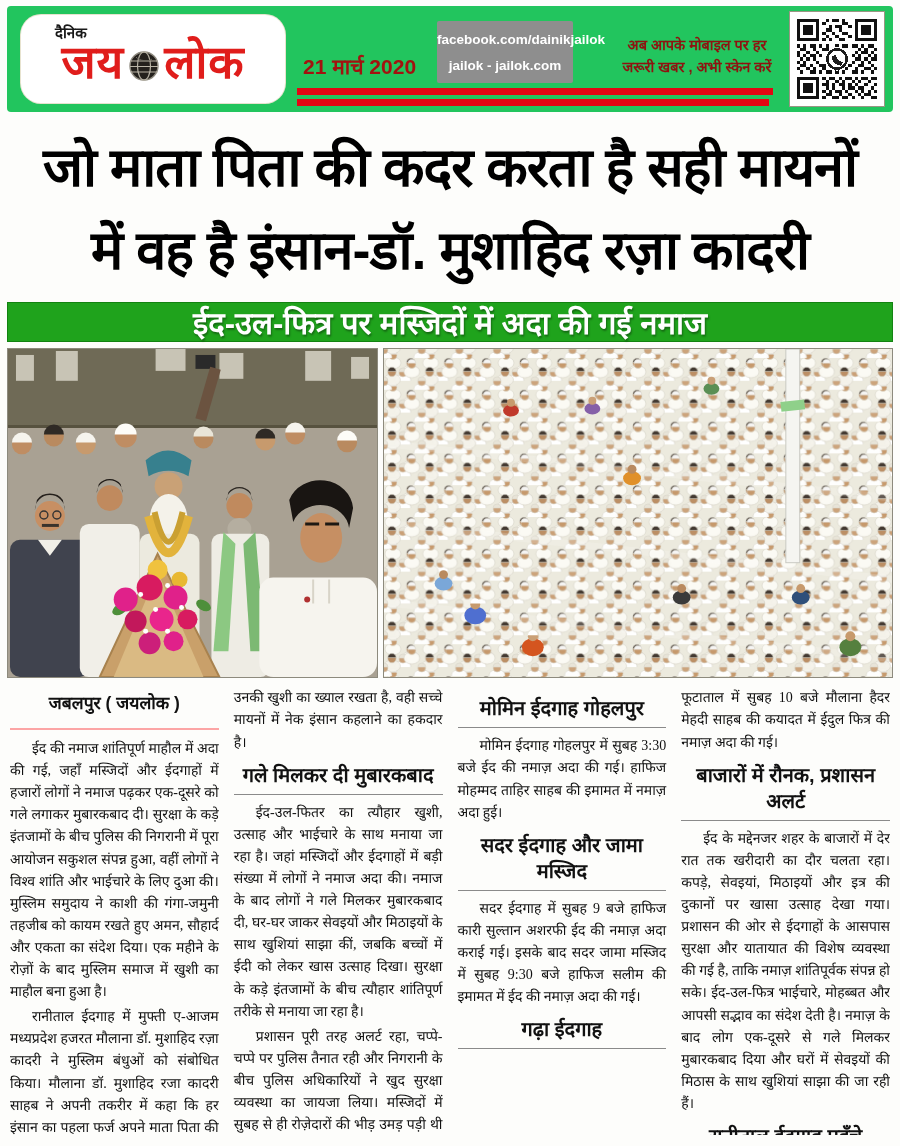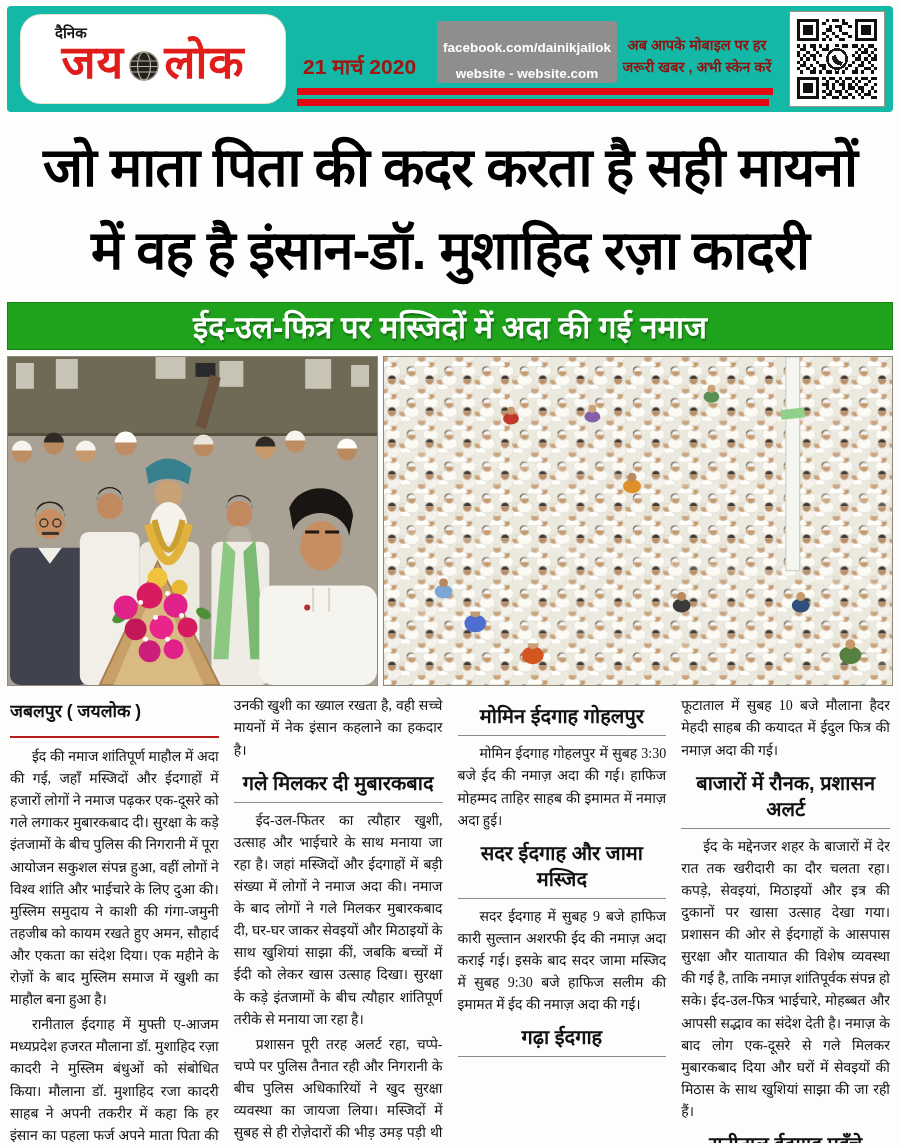--- a/index.html
+++ b/index.html
@@ -1,59 +1,59 @@
 <!DOCTYPE html>
 <html lang="hi"><head>
 <meta charset="utf-8">
 <style>
   html,body{margin:0;padding:0;background:#c9cfc7;}
   .page{position:relative;width:900px;height:1146px;margin:0 auto;background:#fdfdfb;
         overflow:hidden;font-family:"Liberation Serif",serif;color:#111;}
   
-  .masthead{position:relative;margin:6px 7px 0;height:106px;background:#14b8a6;border-radius:4px;}
+  .masthead{position:relative;margin:6px 7px 0;height:106px;background:#22c55e;border-radius:4px;}
   .logo-box{position:absolute;left:14px;top:9px;width:264px;height:88px;background:#fff;
             border-radius:20px;box-shadow:0 0 0 1px #e7e3cf;}
   .logo-small{position:absolute;left:34px;top:7px;font-size:15px;font-weight:bold;color:#181818;
               font-family:"Liberation Sans",sans-serif;}
   .logo-main{position:absolute;left:0;right:0;top:20px;text-align:center;font-size:46px;
              font-weight:900;color:#e01d1b;font-family:"Liberation Sans",sans-serif;
              letter-spacing:1px;line-height:1.2;}
   .logo-main .globe{display:inline-block;vertical-align:-4px;margin:0 4px;}
   .date-line{position:absolute;left:296px;top:46px;font-size:21px;font-weight:bold;color:#a31310;
              font-family:"Liberation Sans",sans-serif;}
   .redbar{position:absolute;left:290px;height:7px;background:#e30613;}
   .redbar.b1{top:82px;width:476px;}
   .redbar.b2{top:93px;width:472px;}
-  .social-box{position:absolute;left:430px;top:15px;width:180px;height:62px;background:#8e8e8e;
+  .social-box{position:absolute;left:430px;top:15px;width:136px;height:62px;background:#8e8e8e;
               border-radius:2px;color:#fff;text-align:center;font-family:"Liberation Sans",sans-serif;
-              font-weight:bold;font-size:13.5px;line-height:1.9;padding-top:14px;box-sizing:border-box;}
+              font-weight:bold;font-size:13.5px;line-height:1.9;padding-top:6px;box-sizing:border-box;}
   .promo{position:absolute;left:606px;top:28px;width:168px;text-align:center;color:#8e1310;
          font-weight:bold;font-size:14.5px;line-height:1.55;font-family:"Liberation Sans",sans-serif;}
   .qr-box{position:absolute;right:8px;top:5px;width:96px;height:96px;background:#fff;
           border:1px solid #9a9684;box-sizing:border-box;padding:5px;}
   .qr-box svg{display:block;width:100%;height:100%;}
   
   .headline{padding:14px 6px 8px;text-align:center;font-family:"Liberation Sans",sans-serif;
             font-weight:900;font-size:54px;line-height:1.54;color:#000;letter-spacing:-1px;}
   
-  .green-banner{margin:2px 7px 0;height:48px;background:#1fa31c;border:1px solid #128310;
+  .green-banner{margin:2px 7px 0;height:40px;background:#1fa31c;border:1px solid #128310;
                 box-sizing:border-box;display:flex;align-items:center;justify-content:center;
                 color:#fff;font-family:"Liberation Sans",sans-serif;font-weight:800;font-size:31px;
                 text-shadow:1px 2px 2px rgba(0,0,0,.35);}
   
   .photos{margin:6px 7px 0;display:flex;gap:5px;height:330px;}
   .photo{border:1px solid #8d8a7d;box-sizing:border-box;overflow:hidden;background:#ddd;}
   .photo svg{display:block;width:100%;height:100%;}
   .photo.left{width:371px;flex:0 0 auto;}
   .photo.right{flex:1 1 auto;}
   
   .columns{margin:9px 10px 0;display:flex;gap:15px;height:448px;overflow:hidden;}
   .col{flex:1 1 0;text-align:justify;font-size:14px;line-height:1.58;}
   .dateline{font-family:"Liberation Sans",sans-serif;font-weight:bold;font-size:17.5px;
-            border-bottom:2px solid #b91c1c;padding:3px 0 10px;margin:0 0 8px;}
+            text-align:center;border-bottom:2px solid #fca5a5;padding:3px 0 10px;margin:0 0 8px;}
   .col-head{font-family:"Liberation Sans",sans-serif;font-weight:700;font-size:20px;line-height:1.3;
             text-align:center;margin:7px 0 7px;padding:1px 0 6px;border-bottom:1px solid #8a8a8a;}
   .para{margin:0 0 3px;}
   .indent{text-indent:22px;}
 </style>
 </head>
 <body>
 
 <div class="page">
 
@@ -68,21 +68,21 @@
             <path d="M2.5 11h27M2 16.5h28M2.5 22h27" stroke="#b9b4a6" stroke-width="1.2" fill="none"></path>
             <path d="M8 7c3 4 13 5 16 2" stroke="#6d6a60" stroke-width="1" fill="none"></path>
           </svg></span><span>लोक</span>
       </div>
     </div>
     <div class="date-line">21 मार्च 2020</div>
     <div class="redbar b1"></div>
     <div class="redbar b2"></div>
     <div class="social-box">
       <div>facebook.com/dainikjailok</div>
-      <div>website - website.com</div>
+      <div>jailok - jailok.com</div>
     </div>
     <div class="promo">
       <div>अब आपके मोबाइल पर हर</div>
       <div>जरूरी खबर , अभी स्केन करें</div>
     </div>
     <div class="qr-box">
       <svg viewBox="-0.5 -0.5 26 26" shape-rendering="crispEdges">
         <rect x="-0.5" y="-0.5" width="26" height="26" fill="#fff"></rect>
         <g fill="#111">
           <rect x="0" y="0" width="7" height="7"></rect>

